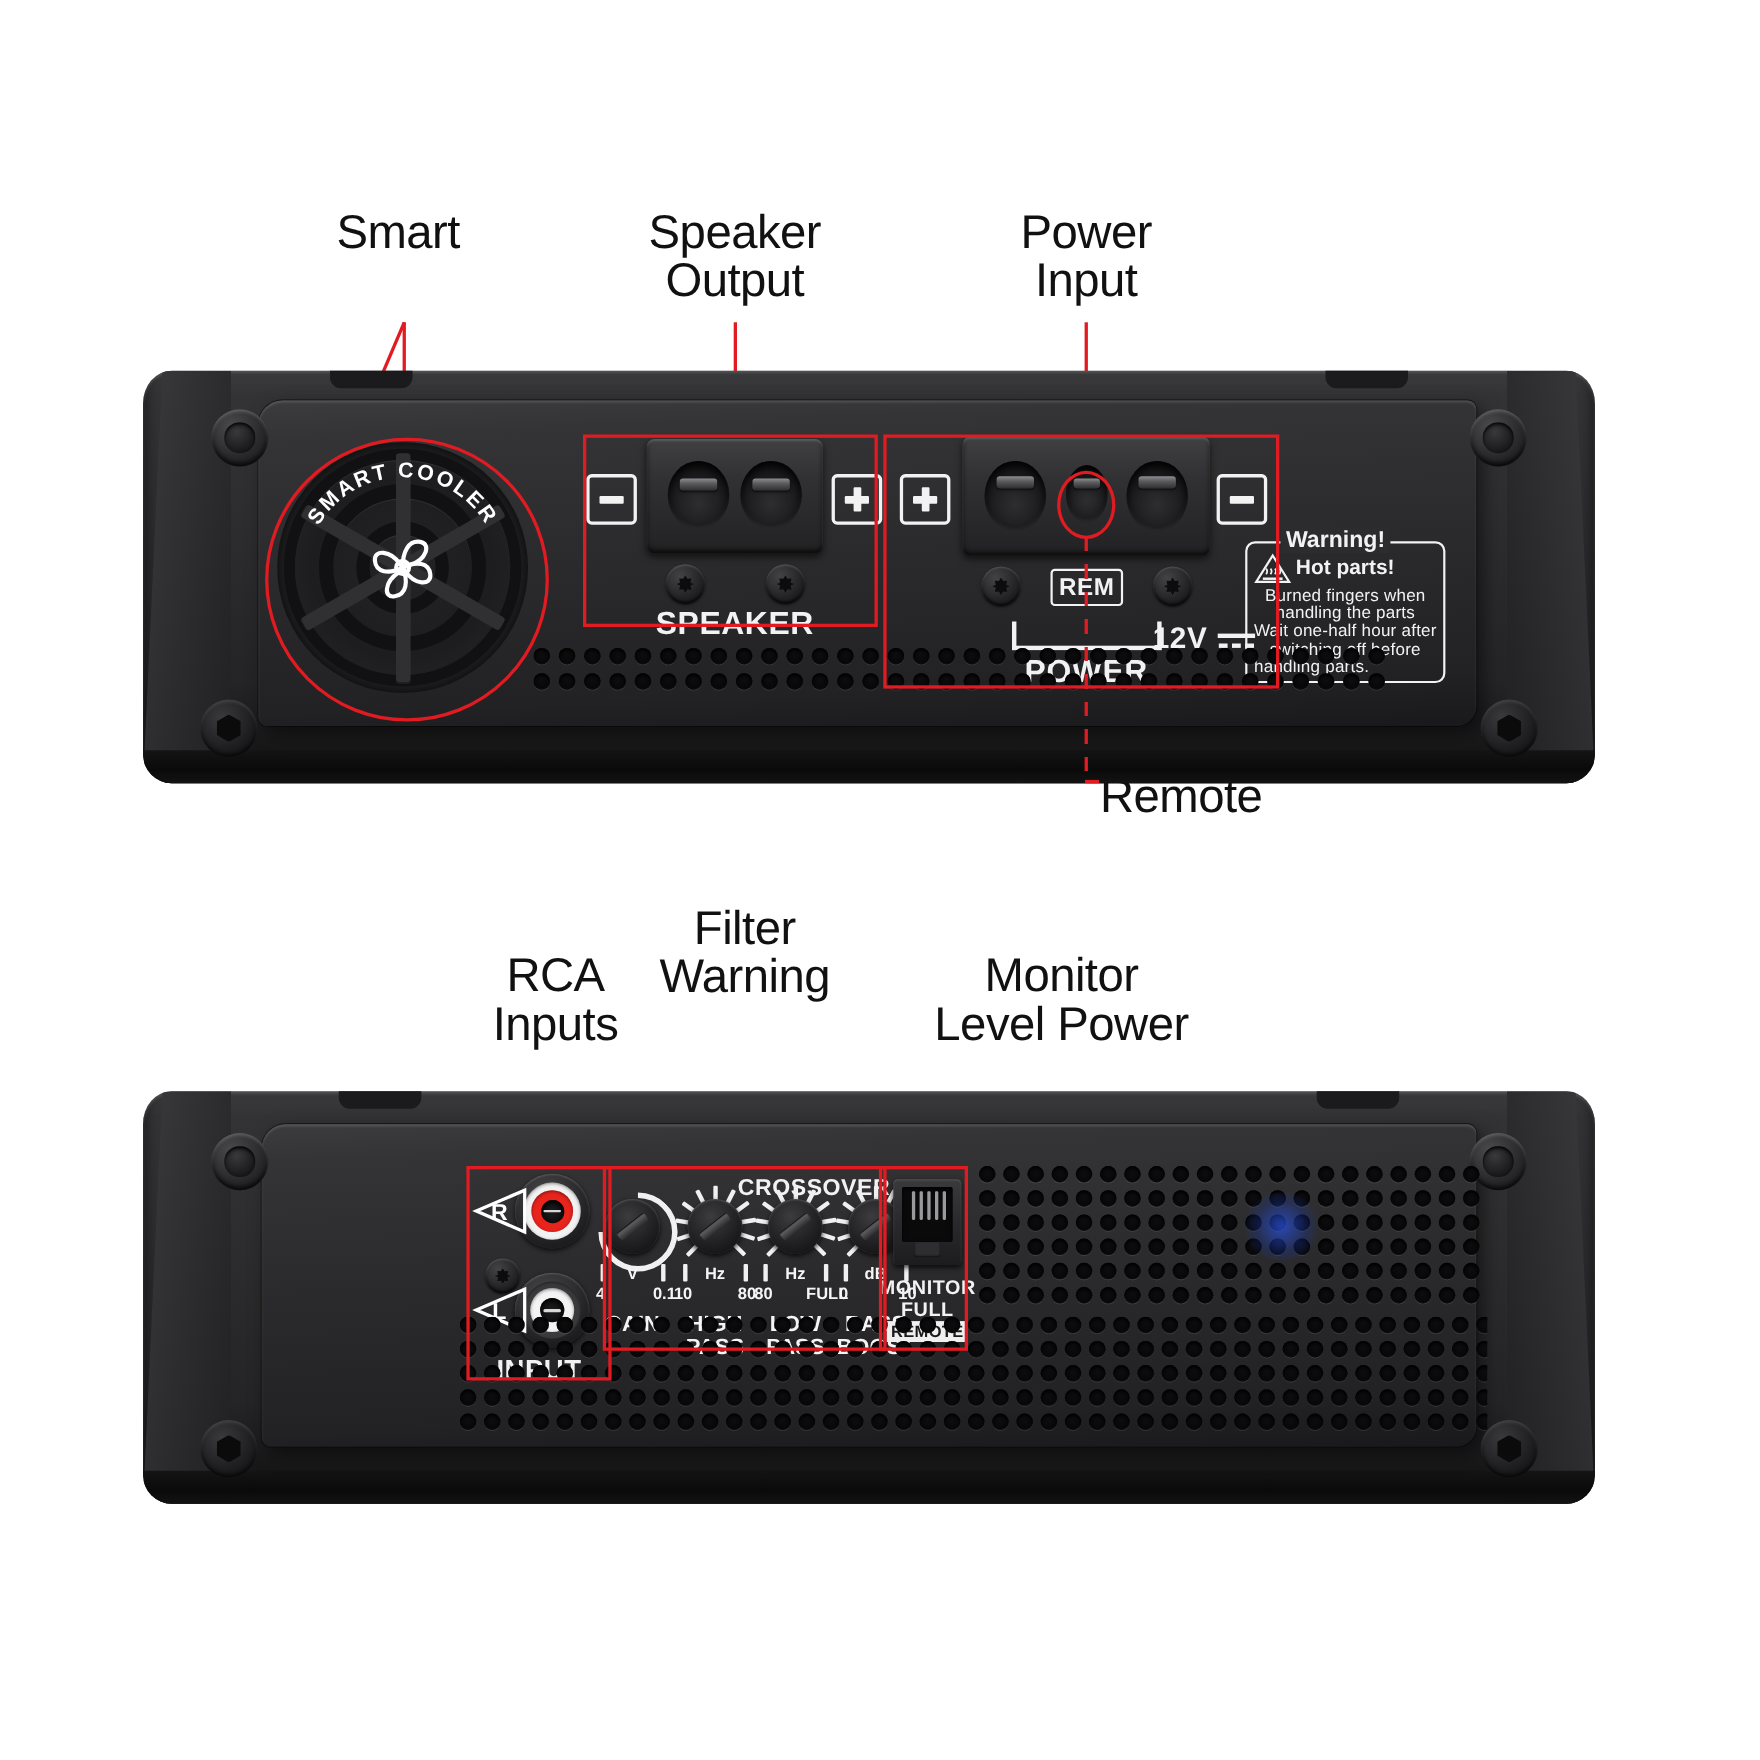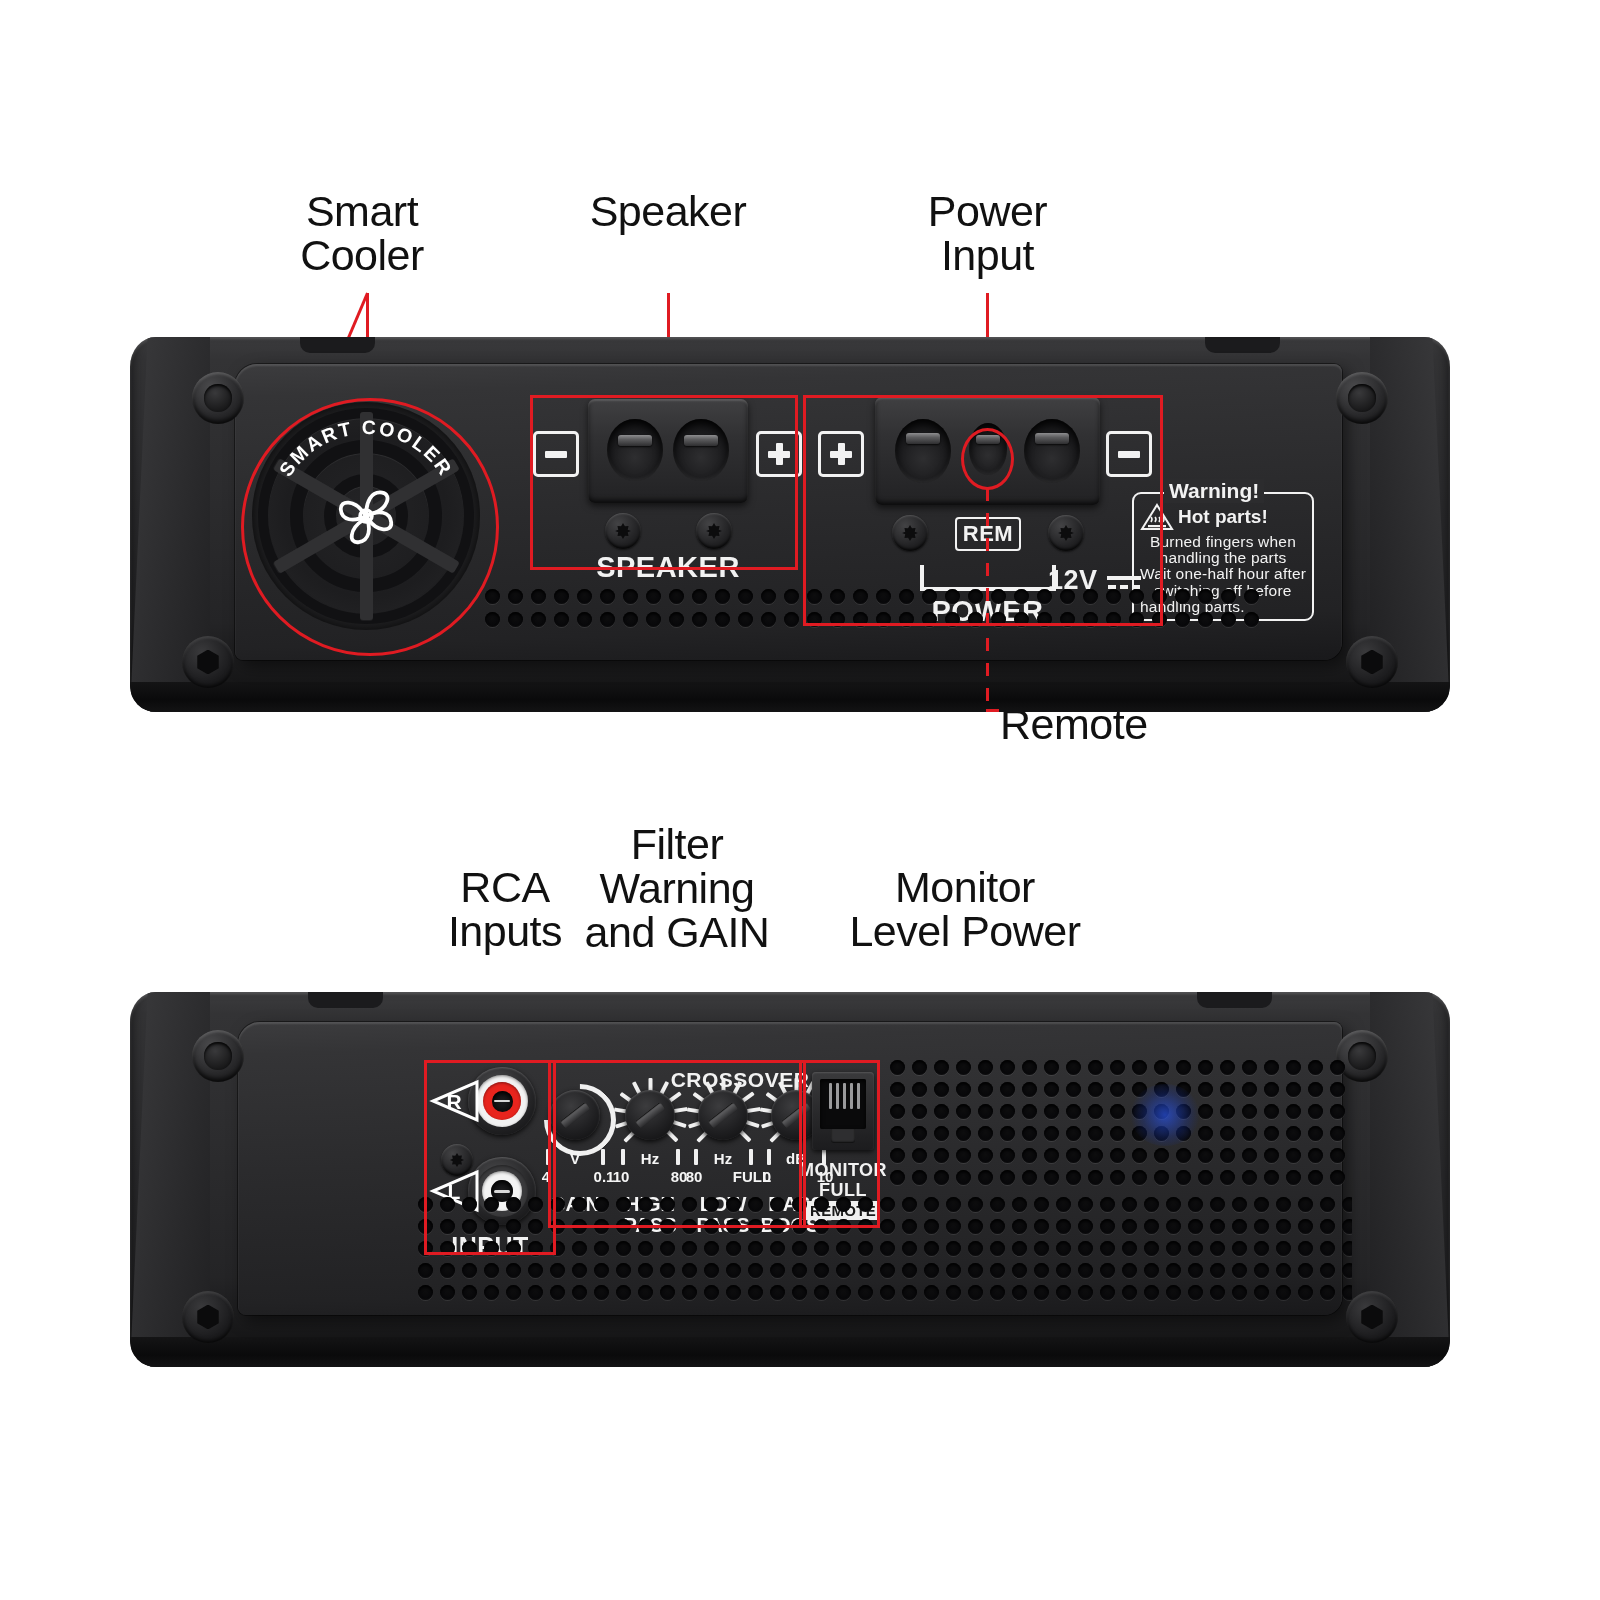--- a/index.html
+++ b/index.html
@@ -167,27 +167,27 @@
   .acircle{position:absolute;border:3px solid #e01b22;border-radius:50%;
        box-sizing:border-box;}
   .led-glow{position:absolute;border-radius:50%;
        background:radial-gradient(circle,rgba(40,80,220,.75) 0%,rgba(25,55,170,.30) 48%,transparent 74%);}
 </style>
 </head>
 <body>
 
 <div class="callout" style="left:232px;top:190px;width:260px;">
   <span>Smart</span>
-  <span>Cooler</span>
 </div>
 <div class="lead" style="left:366px;top:293px;height:46px;"></div>
 <div class="lead" style="left:366px;top:293px;height:130px;transform:rotate(23deg);transform-origin:top center;"></div>
 
 <div class="callout" style="left:533px;top:190px;width:270px;">
   <span>Speaker</span>
+  <span>Output</span>
 </div>
 <div class="lead" style="left:667px;top:293px;height:102px;"></div>
 
 <div class="callout" style="left:855px;top:190px;width:265px;">
   <span>Power</span>
   <span>Input</span>
 </div>
 <div class="lead" style="left:986px;top:293px;height:102px;"></div>
 
 <div class="callout" style="left:1000px;top:703px;width:200px;text-align:left;">
@@ -389,21 +389,20 @@
 
 <div class="callout" style="left:390px;top:866px;width:230px;">
   <span>RCA</span>
   <span>Inputs</span>
 </div>
 <div class="lead" style="left:490px;top:1010px;height:52px;"></div>
 
 <div class="callout" style="left:557px;top:823px;width:240px;">
   <span>Filter</span>
   <span>Warning</span>
-  <span>and GAIN</span>
 </div>
 <div class="lead" style="left:683px;top:1010px;height:52px;"></div>
 
 <div class="callout" style="left:805px;top:866px;width:320px;">
   <span>Monitor</span>
   <span>Level Power</span>
 </div>
 <div class="lead" style="left:858px;top:1010px;height:52px;"></div>
 
 <div class="amp" style="left:130px;top:992px;width:1320px;height:375px;">

